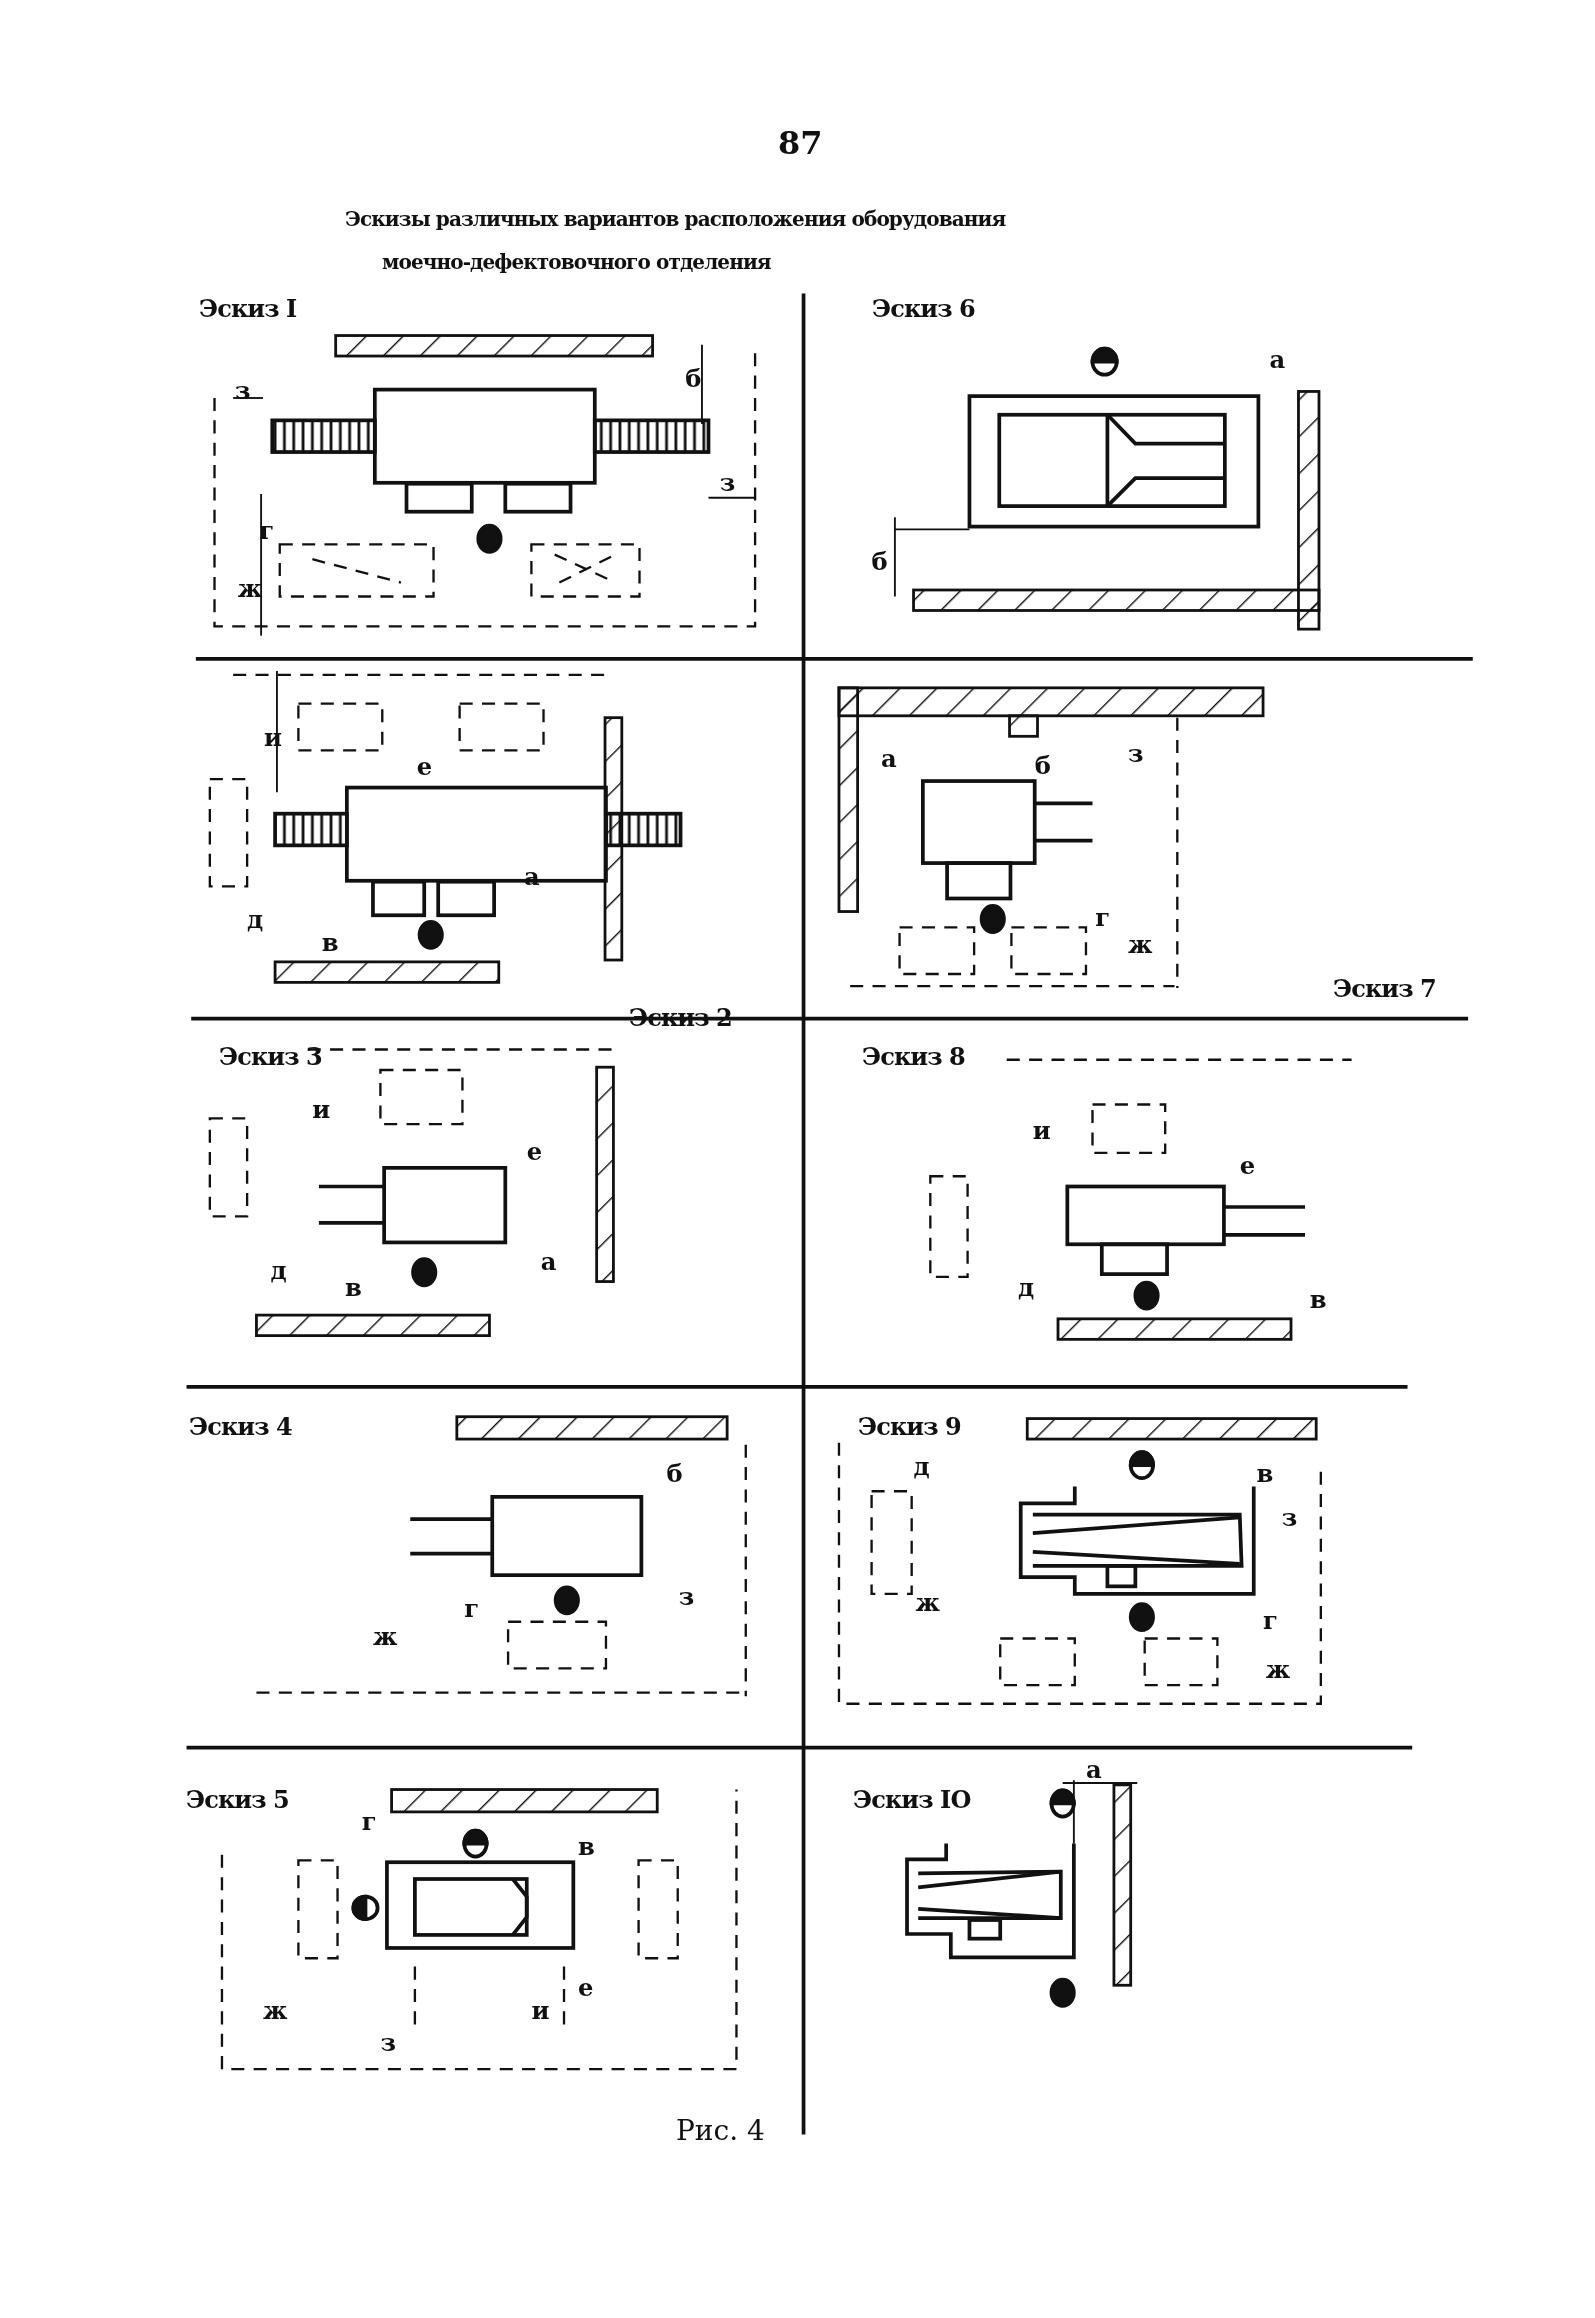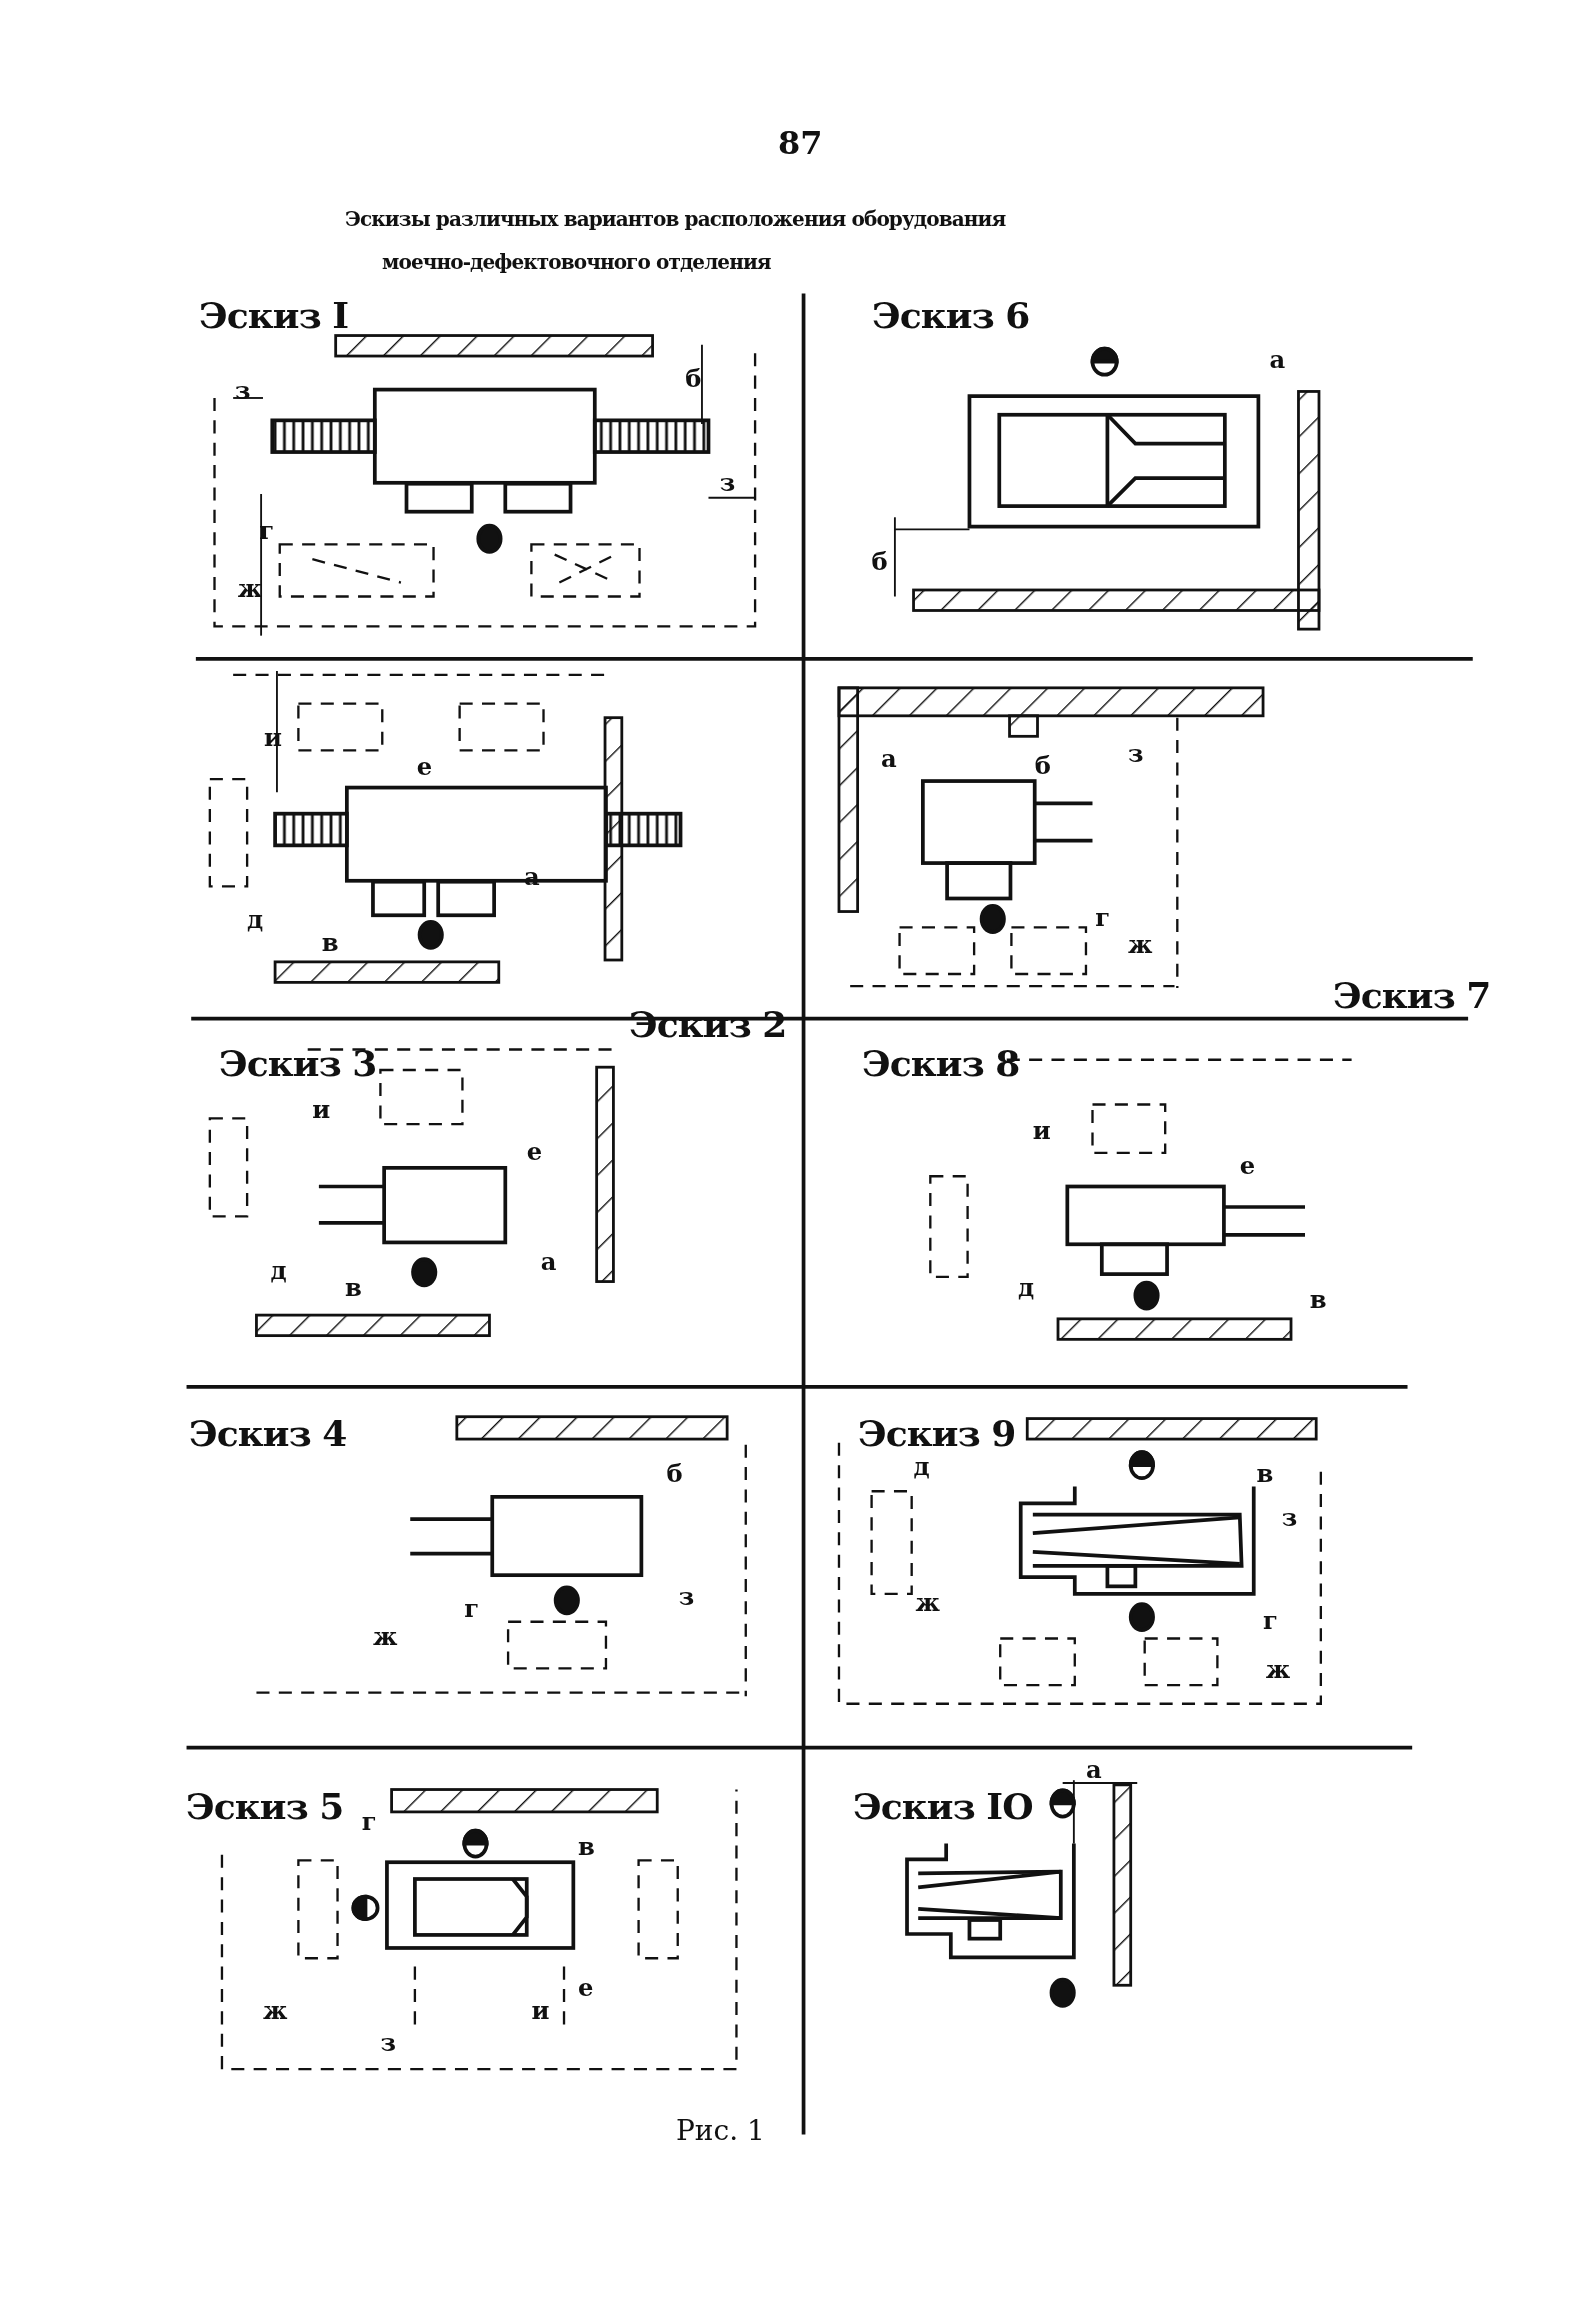--- a/index.html
+++ b/index.html
@@ -4,21 +4,21 @@
   <style>
     html, body { margin: 0; padding: 0; background: #ffffff; }
     body { width: 1595px; height: 2318px; position: relative; overflow: hidden;
            font-family: "DejaVu Sans Mono", "Liberation Mono", monospace; color: #111; }
     .page-number { position: absolute; left: 778px; top: 124px; font-size: 32px; font-weight: bold;
                    font-family: "DejaVu Serif", "Liberation Serif", serif; }
     .title { position: absolute; font-size: 20px; font-weight: bold; letter-spacing: -0.9px;
              font-family: "DejaVu Serif", "Liberation Serif", serif; white-space: nowrap; }
     .title-1 { left: 345px; top: 207px; }
     .title-2 { left: 382px; top: 250px; }
-    .sketch-label { position: absolute; font-size: 36px; font-weight: bold; white-space: nowrap;
+    .sketch-label { position: absolute; font-size: 24px; font-weight: bold; white-space: nowrap;
                     font-family: "DejaVu Serif", "Liberation Serif", serif; letter-spacing: -0.9px; }
     .caption { position: absolute; left: 676px; top: 2114px; font-size: 28px;
                font-family: "DejaVu Serif", "Liberation Serif", serif; }
     svg.drawing { position: absolute; left: 0; top: 0; }
     .dim { font-size: 26px; font-family: "DejaVu Serif", "Liberation Serif", serif; font-weight: bold; fill: #111; }
   </style>
 </head>
 <body>
 
 <div class="page-number">87</div>
@@ -273,14 +273,14 @@
 <div class="sketch-label" style="left:872px; top:294px;">Эскиз 6</div>
 <div class="sketch-label" style="left:629px; top:974px;margin-top:29px;">Эскиз 2</div>
 <div class="sketch-label" style="left:1333px; top:974px;">Эскиз 7</div>
 <div class="sketch-label" style="left:191px; top:1042px;margin-left:28px;">Эскиз 3</div>
 <div class="sketch-label" style="left:862px; top:1042px;">Эскиз 8</div>
 <div class="sketch-label" style="left:189px; top:1412px;">Эскиз 4</div>
 <div class="sketch-label" style="left:858px; top:1412px;">Эскиз 9</div>
 <div class="sketch-label" style="left:186px; top:1785px;">Эскиз 5</div>
 <div class="sketch-label" style="left:853px; top:1785px;">Эскиз IO</div>
 
-<div class="caption">Рис. 1</div>
+<div class="caption">Рис. 4</div>
 
 
 </body></html>

